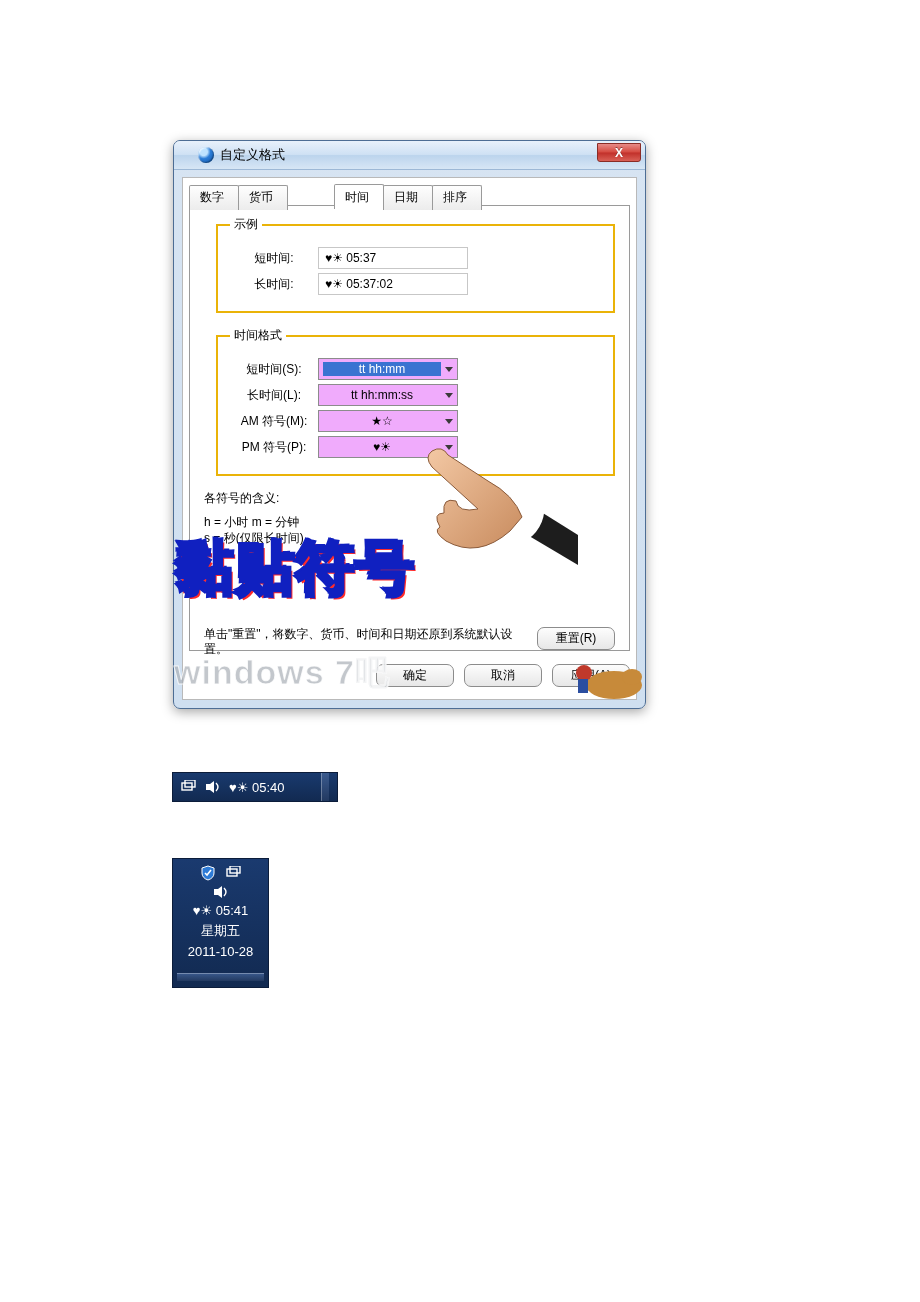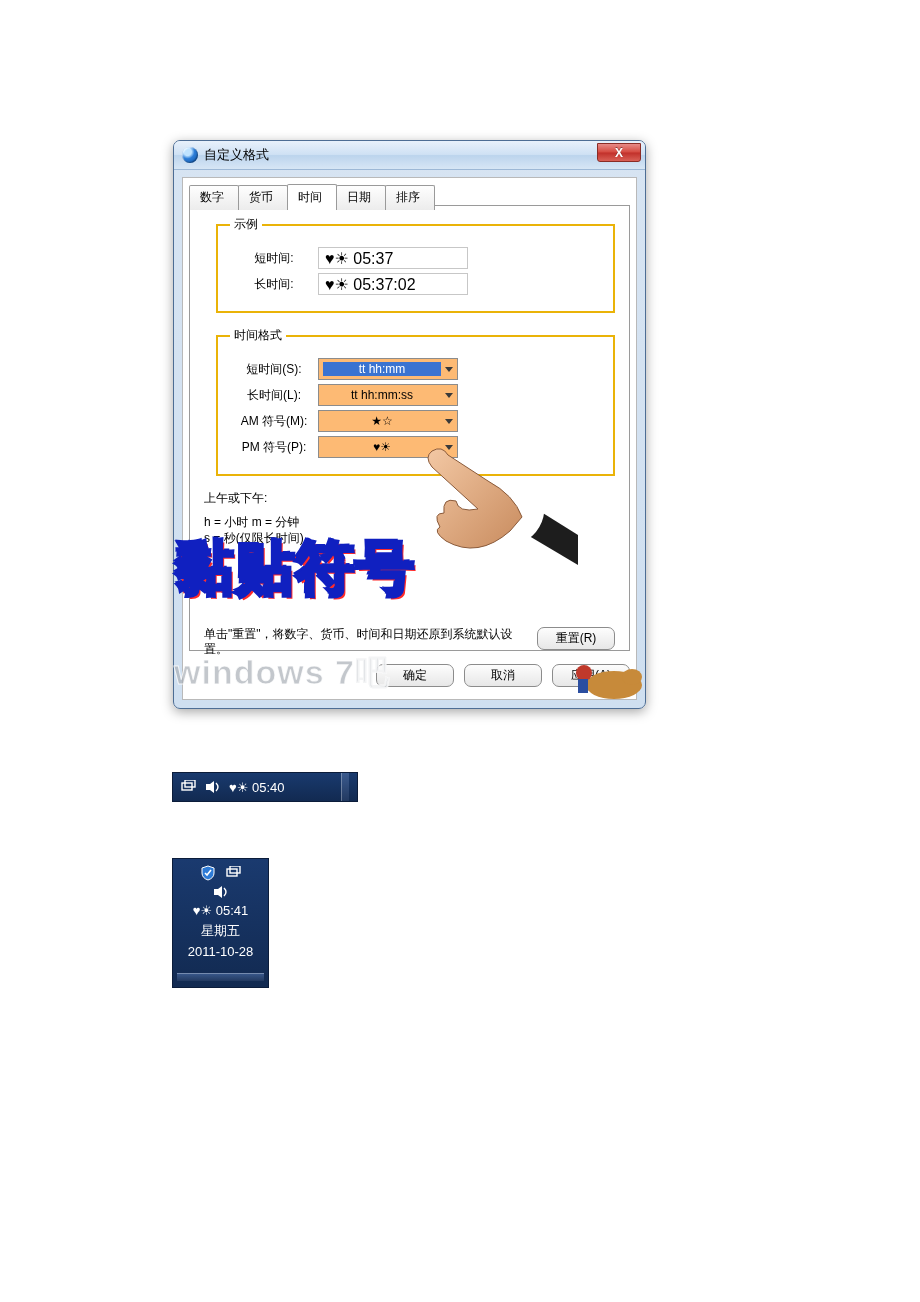--- a/index.html
+++ b/index.html
@@ -22,21 +22,21 @@
     border: 1px solid #4d6d94;
     border-radius: 7px;
     background: linear-gradient(#d7e4f2, #cfdff0);
     box-shadow: 0 3px 12px rgba(0,0,0,.35);
     overflow: hidden;
   }
   .titlebar {
     height: 29px;
     display: flex;
     align-items: center;
-    padding: 0 8px;
+    padding: 0 24px;
     background: linear-gradient(#e8f1fb, #cfe1f4 48%, #bcd4ed 52%, #d7e6f5);
     border-bottom: 1px solid #9db8d6;
     position: relative;
   }
   .titlebar .globe {
     width: 16px; height: 16px;
     margin-right: 6px;
     border-radius: 50%;
     background: radial-gradient(circle at 35% 30%, #bfe3ff 0 25%, #2d7ed8 45%, #0a4ea0 100%);
     box-shadow: inset -1px -1px 1px rgba(0,0,0,.3), inset 1px 1px 1px rgba(255,255,255,.6);
@@ -79,20 +79,21 @@
     margin-right: -1px;
     position: relative;
     top: 1px;
     cursor: default;
   }
   .tab.active {
     background: #fff;
     top: 0;
     padding-top: 4px;
     z-index: 3;
+    margin-left: 47px;
   }
   .tabpanel {
     position: absolute;
     left: 6px; right: 6px; top: 27px; bottom: 48px;
     border: 1px solid #9a9a9a;
     background: #fff;
     padding: 10px 14px;
     z-index: 1;
   }
 
@@ -110,27 +111,27 @@
   }
   .row .lbl {
     width: 88px;
     font-size: 12px;
   }
   .sample-box {
     width: 150px; height: 22px;
     border: 1px solid #c7c7c7;
     background: #fff;
     padding: 2px 6px;
-    font-size: 16px;
+    font-size: 12px;
     display: flex; align-items: center;
   }
   .combo {
     width: 140px; height: 22px;
     border: 1px solid #8c8c8c;
-    background: #fdba74;
+    background: #f0abfc;
     display: flex; align-items: center;
     padding: 0 4px;
     font-size: 12px;
     position: relative;
   }
   .combo .cval { flex: 1; white-space: nowrap; overflow: hidden; }
   .combo .cval.sel { background: #3a73d1; color: #fff; padding: 0 2px; }
   .combo .caret {
     width: 0; height: 0;
     border-left: 4px solid transparent;
@@ -216,21 +217,21 @@
     left: 554px; top: 655px;
     width: 92px; height: 48px;
     z-index: 17;
     pointer-events: none;
   }
 
   
   .taskbar1 {
     position: absolute;
     left: 172px; top: 772px;
-    width: 186px; height: 30px;
+    width: 166px; height: 30px;
     background: linear-gradient(#193a6e, #122a51);
     border: 1px solid #0b1c3a;
     display: flex; align-items: center;
     padding: 0 8px;
     color: #fff;
     font-size: 13px;
     gap: 8px;
   }
   .taskbar1 .tray-icon, .taskbar2 .tray-icon { display:inline-flex; align-items:center; }
   .taskbar1 .right-edge {
@@ -331,21 +332,21 @@
         <div class="row">
           <span class="lbl">PM 符号(P):</span>
           <div class="combo">
             <span class="cval">♥☀</span>
             <span class="caret"></span>
           </div>
         </div>
       </fieldset>
 
       <div class="meaning-block">
-        <div class="meaning-title">上午或下午:</div>
+        <div class="meaning-title">各符号的含义:</div>
         <div>h = 小时    m = 分钟</div>
         <div>s = 秒(仅限长时间)</div>
       </div>
 
       <div class="reset-row" style="margin-top:80px">
         <div class="reset-text">单击"重置"，将数字、货币、时间和日期还原到系统默认设置。</div>
         <div class="btn">重置(R)</div>
       </div>
     </div>
 

